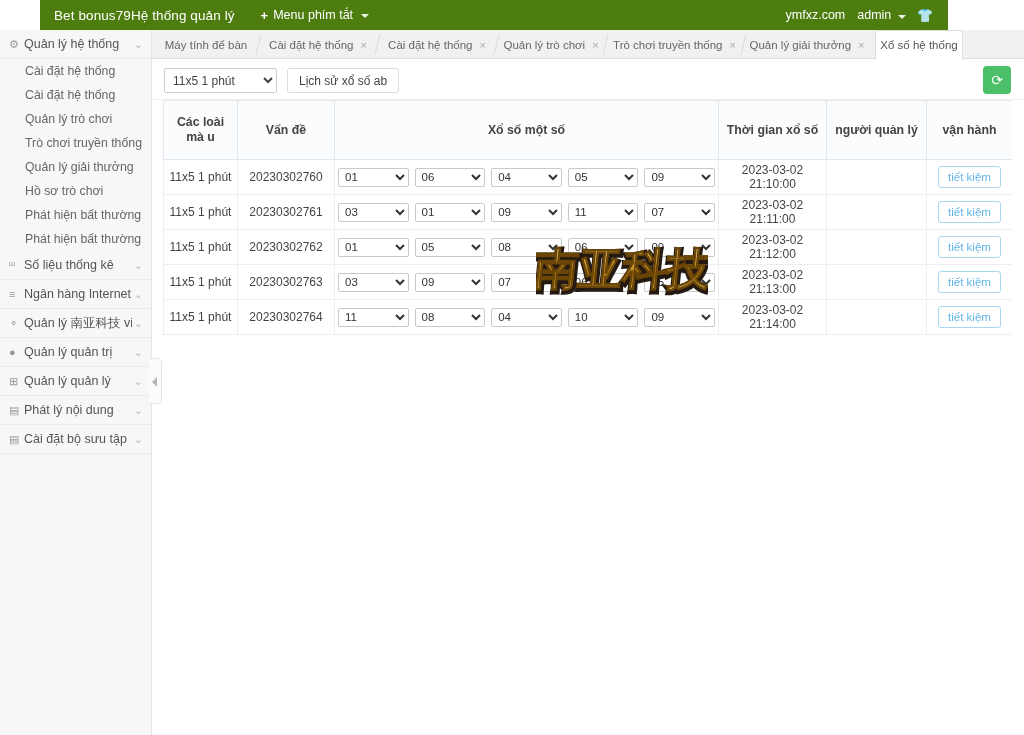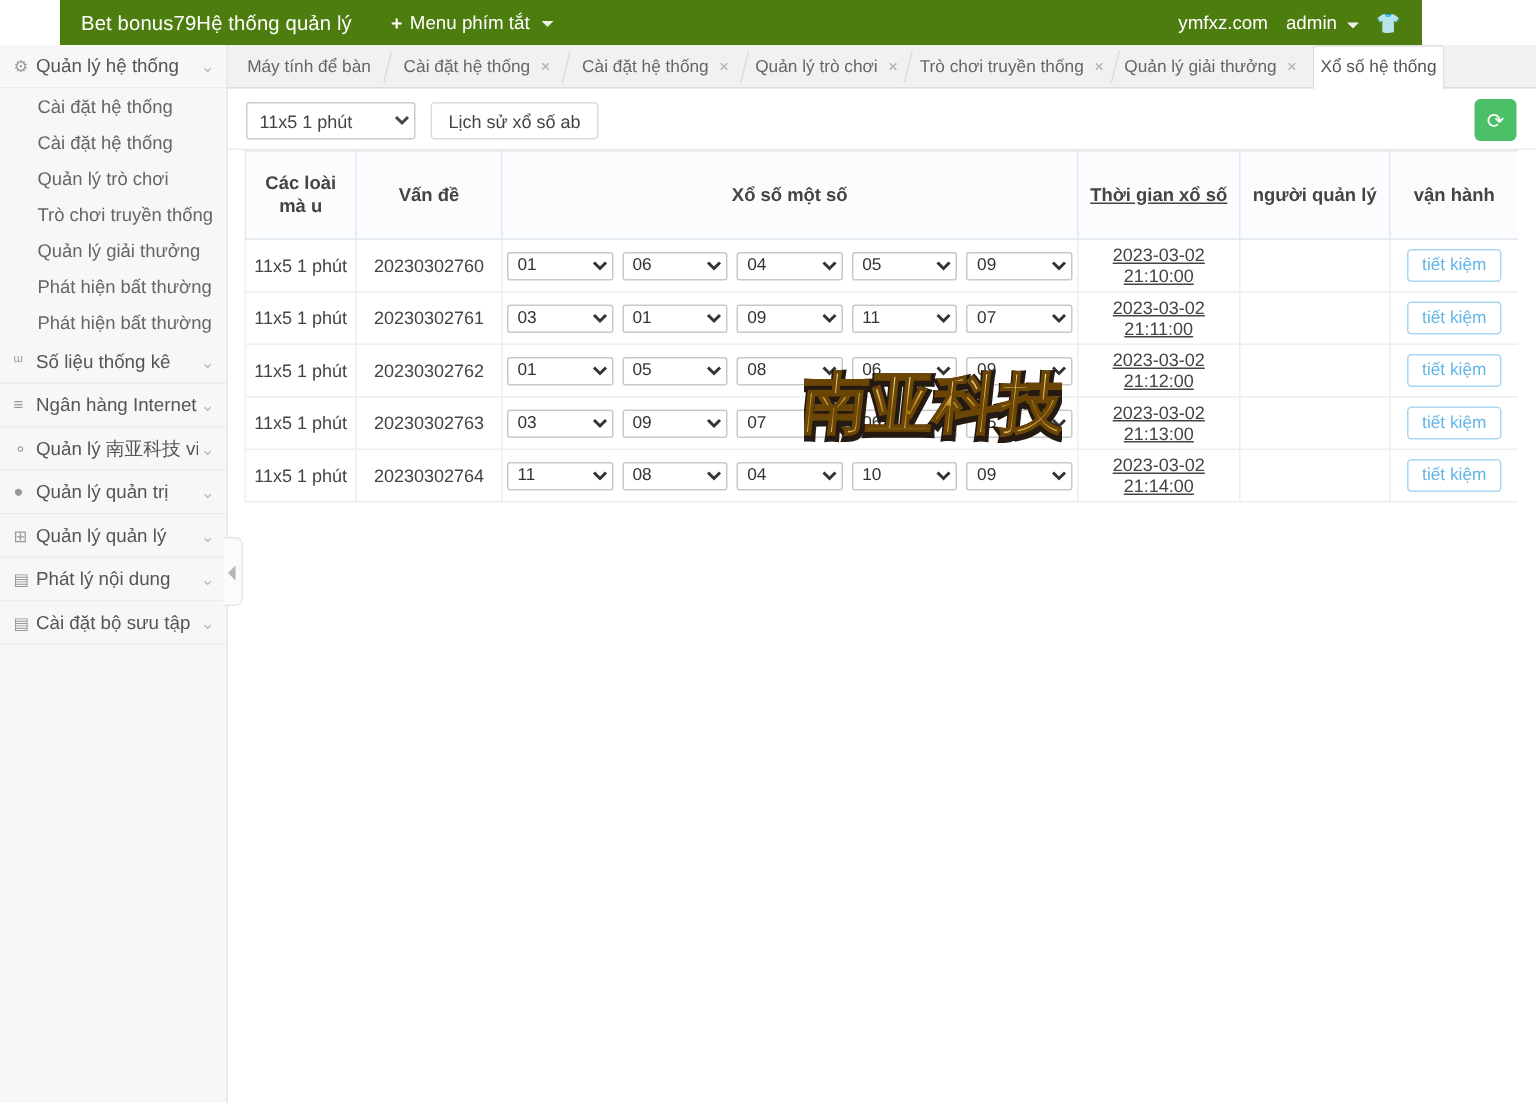--- a/index.html
+++ b/index.html
@@ -185,21 +185,21 @@
     border: 1px solid #ebeef2;
     font-size: 12px; color: #444;
     text-align: center;
     vertical-align: middle;
     padding: 3px;
     background: transparent;
   }
   .c0 { width: 74px; }
   .c1 { width: 97px; }
   .c2 { width: 384px; }
-  .c3 { width: 108px; text-decoration: underline; }
+  .c3 { width: 108px; }
   .c4 { width: 100px; }
   .c5 { width: 86px; }
 
   .num-stack {
     display: flex; flex-direction: row;
     align-items: center; gap: 6px;
     padding: 4px 0;
   }
   .num-sel {
     width: 140px; height: 19px;
@@ -254,20 +254,21 @@
       <div class="side-group">
         <span class="gi">⚙</span>
         <span class="gl">Quản lý hệ thống</span>
         <span class="gc">⌄</span>
       </div>
       <div class="side-sub">Cài đặt hệ thống</div>
       <div class="side-sub">Cài đặt hệ thống</div>
       <div class="side-sub">Quản lý trò chơi</div>
       <div class="side-sub">Trò chơi truyền thống</div>
       <div class="side-sub">Quản lý giải thưởng</div>
+      <div class="side-sub">Hồ sơ trò chơi</div>
       <div class="side-sub">Phát hiện bất thường</div>
       <div class="side-sub">Phát hiện bất thường</div>
       <div class="side-group">
         <span class="gi">ᵚ</span>
         <span class="gl">Số liệu thống kê</span>
         <span class="gc">⌄</span>
       </div>
       <div class="side-group">
         <span class="gi">≡</span>
         <span class="gl">Ngân hàng Internet</span>

